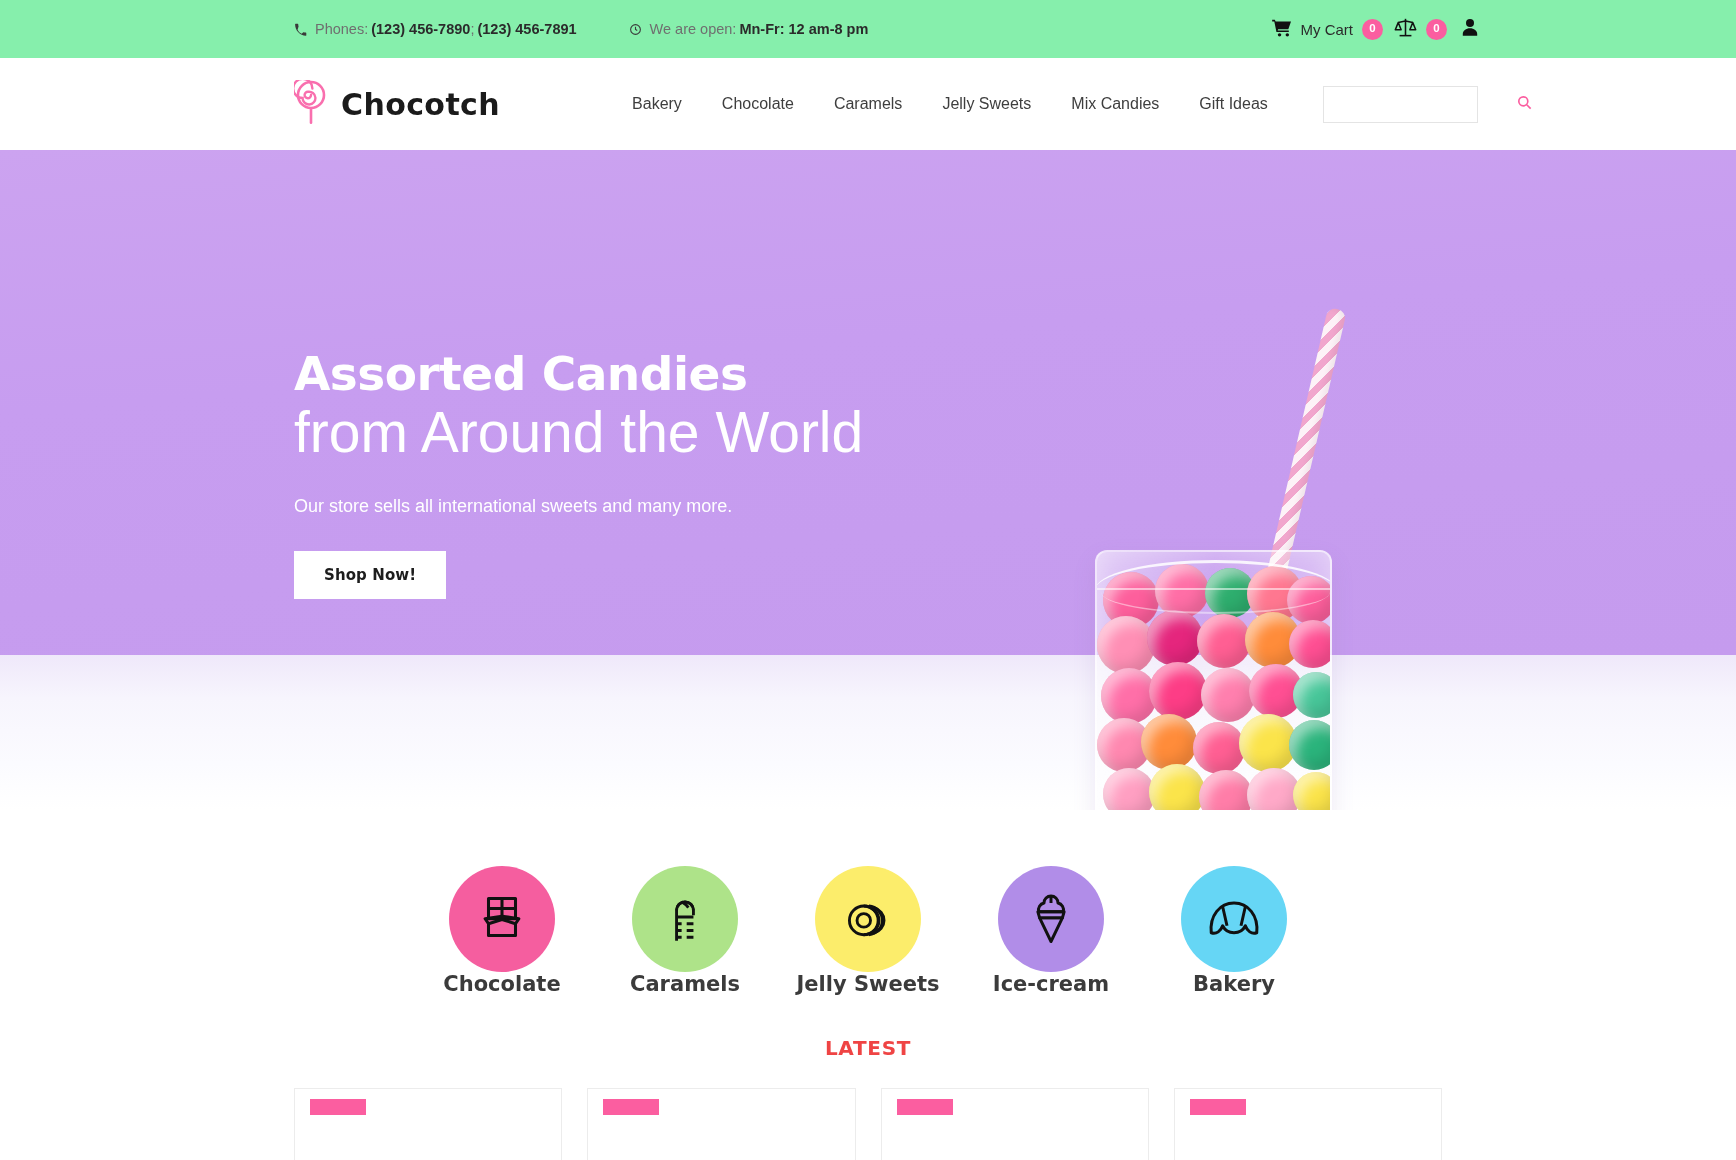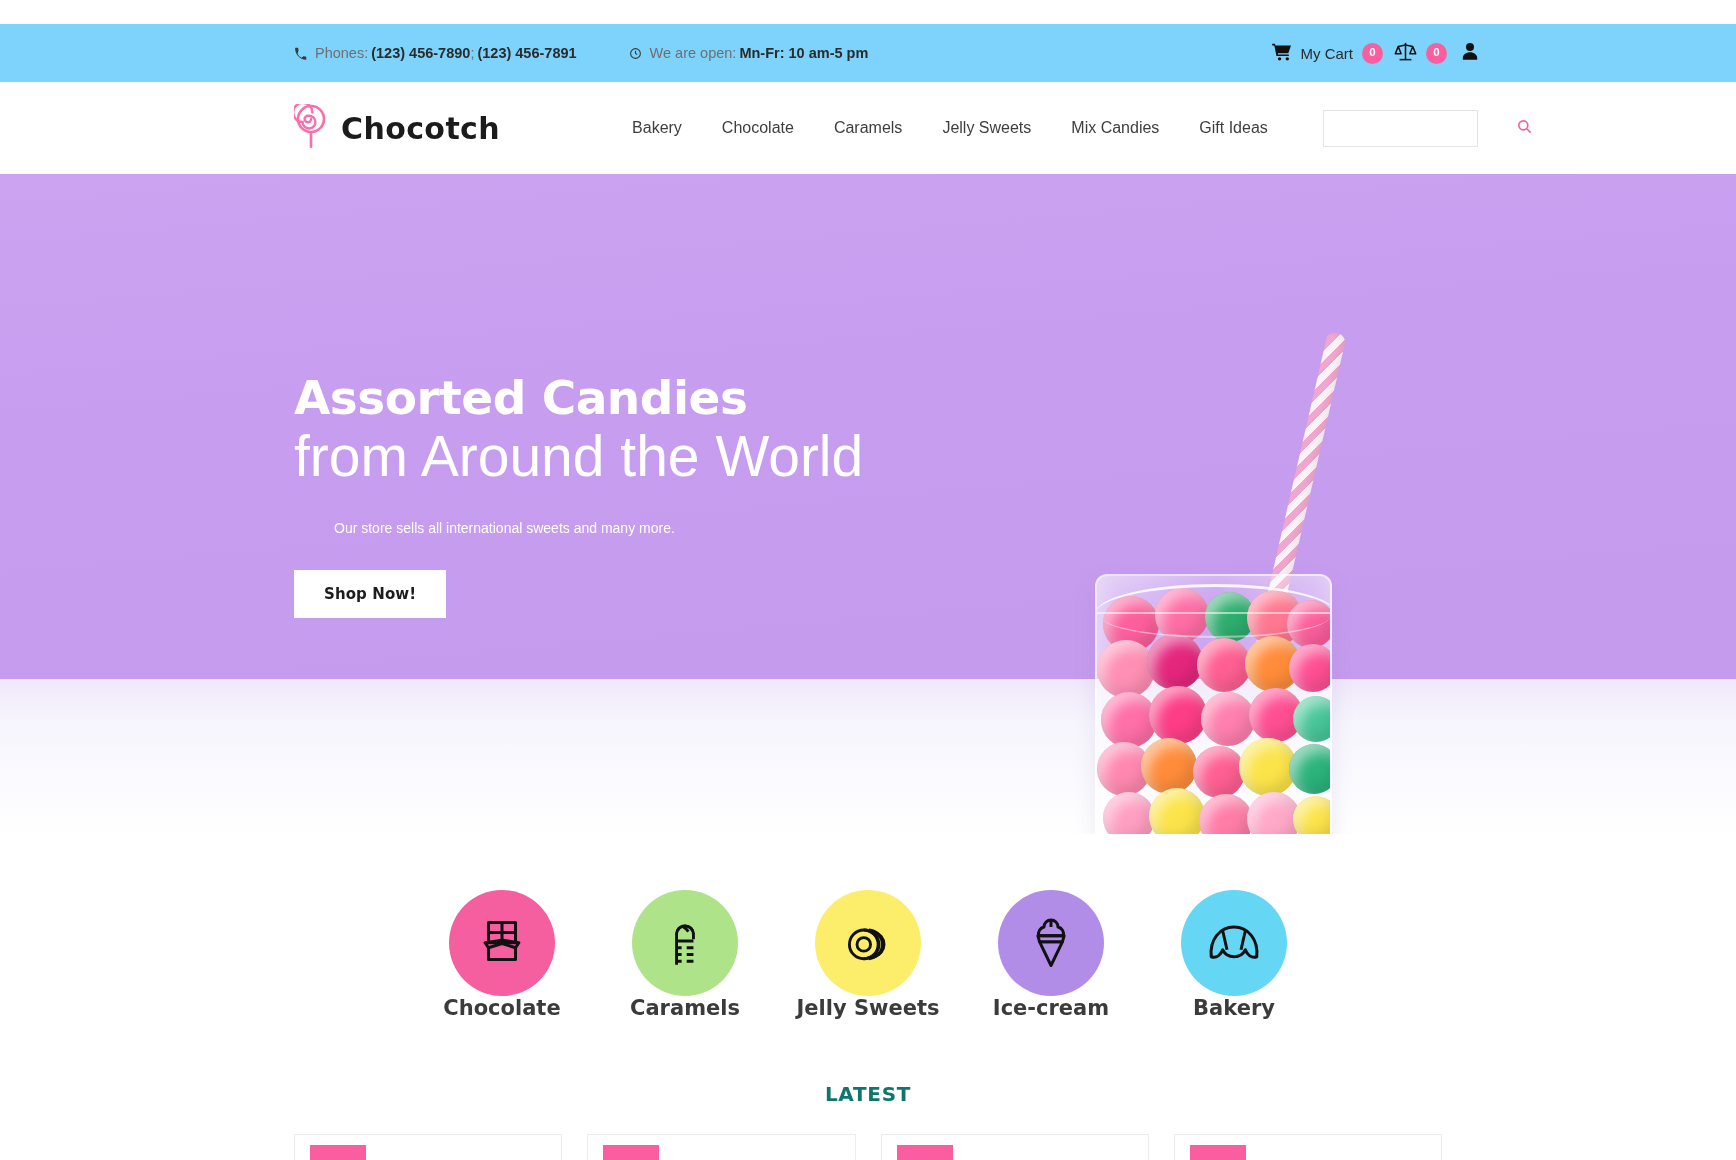--- a/index.html
+++ b/index.html
@@ -14,22 +14,21 @@
   }
 
   .page { position: relative; width: 1736px; height: 1160px; background:#fff; }
 
   
   .topbar {
     height: 58px;
     display: flex;
     align-items: center;
     position: relative;
-    background: #7dd3fc;
-    margin-top: 24px;
+    background: #86efac;
   }
   .topbar-inner {
     width: 1220px;
     margin: 0 auto;
     display: flex;
     align-items: center;
     position: relative;
     height: 58px;
   }
   .tb-item {
@@ -235,24 +234,23 @@
   .hero-h2 {
     font-size: 57px;
     line-height: 1.18;
     font-weight: 400;
     color: #ffffff;
     white-space: nowrap;
     margin-top: 2px;
   }
   .hero-sub {
     margin-top: 30px;
-    font-size: 14px;
+    font-size: 18px;
     color: #ffffff;
     font-weight: 400;
-    margin-left: 40px;
   }
   .hero-btn {
     display: inline-block;
     margin-top: 34px;
     background: #ffffff;
     color: #1d1d1d;
     font-size: 15px;
     font-weight: 700;
     font-family: "DejaVu Sans", sans-serif;
     padding: 15px 30px;
@@ -287,27 +285,27 @@
     margin-top: 25px;
     font-family: "DejaVu Sans", sans-serif;
     font-size: 21px;
     font-weight: 700;
     color: #3b3b3b;
     white-space: nowrap;
   }
 
   
   .latest-title {
-    margin-top: 62px;
+    margin-top: 40px;
     text-align: center;
     font-family: "DejaVu Sans", sans-serif;
     font-size: 20px;
     font-weight: 700;
     letter-spacing: 0.7px;
-    color: #0f766e;
+    color: #ef4444;
   }
   .prodrow {
     width: 1220px;
     margin: 28px auto 0;
     display: flex;
     gap: 25px;
     padding: 0 36px;
   }
   .prodcard {
     flex: 1;
@@ -344,21 +342,21 @@
       </div>
 
       <div class="tb-item tb-hours">
         <span class="ico">
           <svg width="13" height="13" viewBox="0 0 24 24" fill="none" stroke="currentColor" stroke-width="2">
             <circle cx="12" cy="12" r="9"></circle>
               <path d="M12 7v5l3.2 2"></path>
           </svg>
         </span>
         <span>We are open:</span>
-        <b>Mn-Fr: 10 am-5 pm</b>
+        <b>Mn-Fr: 12 am-8 pm</b>
       </div>
 
       <div class="topbar-right">
         <div class="cart-link">
           <span>
             <svg width="20" height="18" viewBox="0 0 24 22" fill="#111">
               <path d="M0 1h3.2l1 2.2H23l-3.3 9.3H7.3l-.6 1.6h13.6v1.8H5.2L2.6 3H0z"></path>
               <circle cx="9" cy="19.4" r="2.1"></circle>
                 <circle cx="18.5" cy="19.4" r="2.1"></circle>
             </svg>

